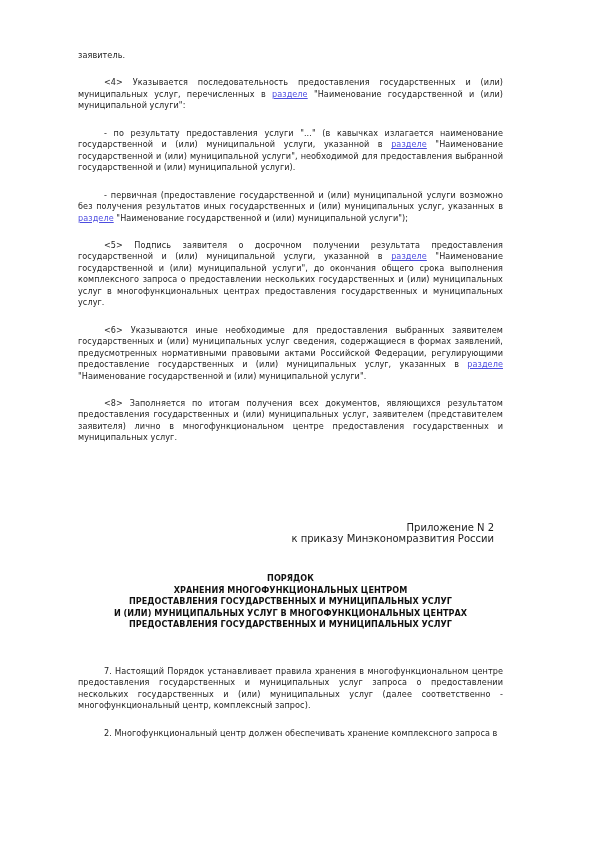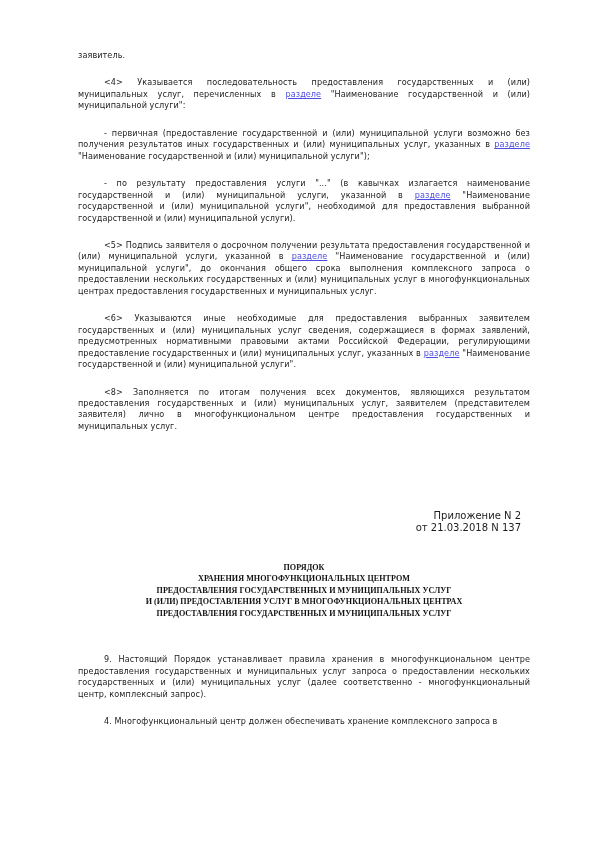--- a/index.html
+++ b/index.html
@@ -11,21 +11,21 @@
     width: 600px;
     height: 847px;
     font-family: "DejaVu Sans", "Liberation Sans", sans-serif;
     color: #1a1a1a;
     overflow: hidden;
   }
   .page {
     width: 600px;
     height: 651px;
     box-sizing: border-box;
-    padding: 50px 70px 0 78px;
+    padding: 50px 97px 0 78px;
     position: relative;
   }
   .para {
     font-size: 8.1px;
     line-height: 11.45px;
     text-align: justify;
     text-justify: inter-word;
     margin: 0 0 11px 0;
     color: #1c1c1c;
     letter-spacing: 0.01em;
@@ -54,74 +54,73 @@
     text-align: center;
     font-size: 8.1px;
     line-height: 11.6px;
     font-weight: bold;
     color: #111111;
     margin: 0;
     letter-spacing: 0.005em;
   }
   .title-block div {
     white-space: nowrap;
-    font-family: Liberation Serif, serif;
   }
   .gap-after-para8 { height: 58px; }
   .gap-after-appendix { height: 19px; }
   .gap-after-title { height: 19px; }
 </style>
 </head>
 <body>
 
 <div class="page">
 
   <p class="para noindent">заявитель.</p>
 
   <p class="para indent">
     <span>&lt;4&gt; Указывается последовательность предоставления государственных и (или) муниципальных услуг, перечисленных в </span><a class="lnk" href="#" style="color: rgb(77, 77, 224);">разделе</a><span> "Наименование государственной и (или) муниципальной услуги":</span>
   </p>
 
   <p class="para indent">
-    <span>- первичная (предоставление государственной и (или) муниципальной услуги возможно без получения результатов иных государственных и (или) муниципальных услуг, указанных в </span><a class="lnk" href="#" style="color: rgb(77, 77, 224);">разделе</a><span> "Наименование государственной и (или) муниципальной услуги");</span>
+    <span>- по результату предоставления услуги "..." (в кавычках излагается наименование государственной и (или) муниципальной услуги, указанной в </span><a class="lnk" href="#" style="color: rgb(77, 77, 224);">разделе</a><span> "Наименование государственной и (или) муниципальной услуги", необходимой для предоставления выбранной государственной и (или) муниципальной услуги).</span>
   </p>
 
   <p class="para indent">
-    <span>- по результату предоставления услуги "..." (в кавычках излагается наименование государственной и (или) муниципальной услуги, указанной в </span><a class="lnk" href="#" style="color: rgb(77, 77, 224);">разделе</a><span> "Наименование государственной и (или) муниципальной услуги", необходимой для предоставления выбранной государственной и (или) муниципальной услуги).</span>
+    <span>- первичная (предоставление государственной и (или) муниципальной услуги возможно без получения результатов иных государственных и (или) муниципальных услуг, указанных в </span><a class="lnk" href="#" style="color: rgb(77, 77, 224);">разделе</a><span> "Наименование государственной и (или) муниципальной услуги");</span>
   </p>
 
   <p class="para indent">
     <span>&lt;5&gt; Подпись заявителя о досрочном получении результата предоставления государственной и (или) муниципальной услуги, указанной в </span><a class="lnk" href="#" style="color: rgb(77, 77, 224);">разделе</a><span> "Наименование государственной и (или) муниципальной услуги", до окончания общего срока выполнения комплексного запроса о предоставлении нескольких государственных и (или) муниципальных услуг в многофункциональных центрах предоставления государственных и муниципальных услуг.</span>
   </p>
 
   <p class="para indent">
     <span>&lt;6&gt; Указываются иные необходимые для предоставления выбранных заявителем государственных и (или) муниципальных услуг сведения, содержащиеся в формах заявлений, предусмотренных нормативными правовыми актами Российской Федерации, регулирующими предоставление государственных и (или) муниципальных услуг, указанных в </span><a class="lnk" href="#" style="color: rgb(77, 77, 224);">разделе</a><span> "Наименование государственной и (или) муниципальной услуги".</span>
   </p>
 
 
   <p class="para indent">
     <span>&lt;8&gt; Заполняется по итогам получения всех документов, являющихся результатом предоставления государственных и (или) муниципальных услуг, заявителем (представителем заявителя) лично в многофункциональном центре предоставления государственных и муниципальных услуг.</span>
   </p>
 
   <div class="gap-after-para8"></div>
 
   <div class="appendix">
     <div>Приложение N 2</div>
-    <div>от 21.03.2018 N 137</div>
+    <div>к приказу Минэкономразвития России</div>
   </div>
 
   <div class="gap-after-appendix"></div>
 
   <div class="title-block">
     <div>ПОРЯДОК</div>
     <div>ХРАНЕНИЯ МНОГОФУНКЦИОНАЛЬНЫХ ЦЕНТРОМ</div>
     <div>ПРЕДОСТАВЛЕНИЯ ГОСУДАРСТВЕННЫХ И МУНИЦИПАЛЬНЫХ УСЛУГ</div>
-    <div>И (ИЛИ) ПРЕДОСТАВЛЕНИЯ УСЛУГ В МНОГОФУНКЦИОНАЛЬНЫХ ЦЕНТРАХ</div>
+    <div>И (ИЛИ) МУНИЦИПАЛЬНЫХ УСЛУГ В МНОГОФУНКЦИОНАЛЬНЫХ ЦЕНТРАХ</div>
     <div>ПРЕДОСТАВЛЕНИЯ ГОСУДАРСТВЕННЫХ И МУНИЦИПАЛЬНЫХ УСЛУГ</div>
   </div>
 
   <div class="gap-after-title"></div>
 
-  <p class="para indent">9. Настоящий Порядок устанавливает правила хранения в многофункциональном центре предоставления государственных и муниципальных услуг запроса о предоставлении нескольких государственных и (или) муниципальных услуг (далее соответственно - многофункциональный центр, комплексный запрос).</p>
+  <p class="para indent">7. Настоящий Порядок устанавливает правила хранения в многофункциональном центре предоставления государственных и муниципальных услуг запроса о предоставлении нескольких государственных и (или) муниципальных услуг (далее соответственно - многофункциональный центр, комплексный запрос).</p>
 
-  <p class="para indent">4. Многофункциональный центр должен обеспечивать хранение комплексного запроса в</p>
+  <p class="para indent">2. Многофункциональный центр должен обеспечивать хранение комплексного запроса в</p>
 
 </div>
 
 </body></html>

